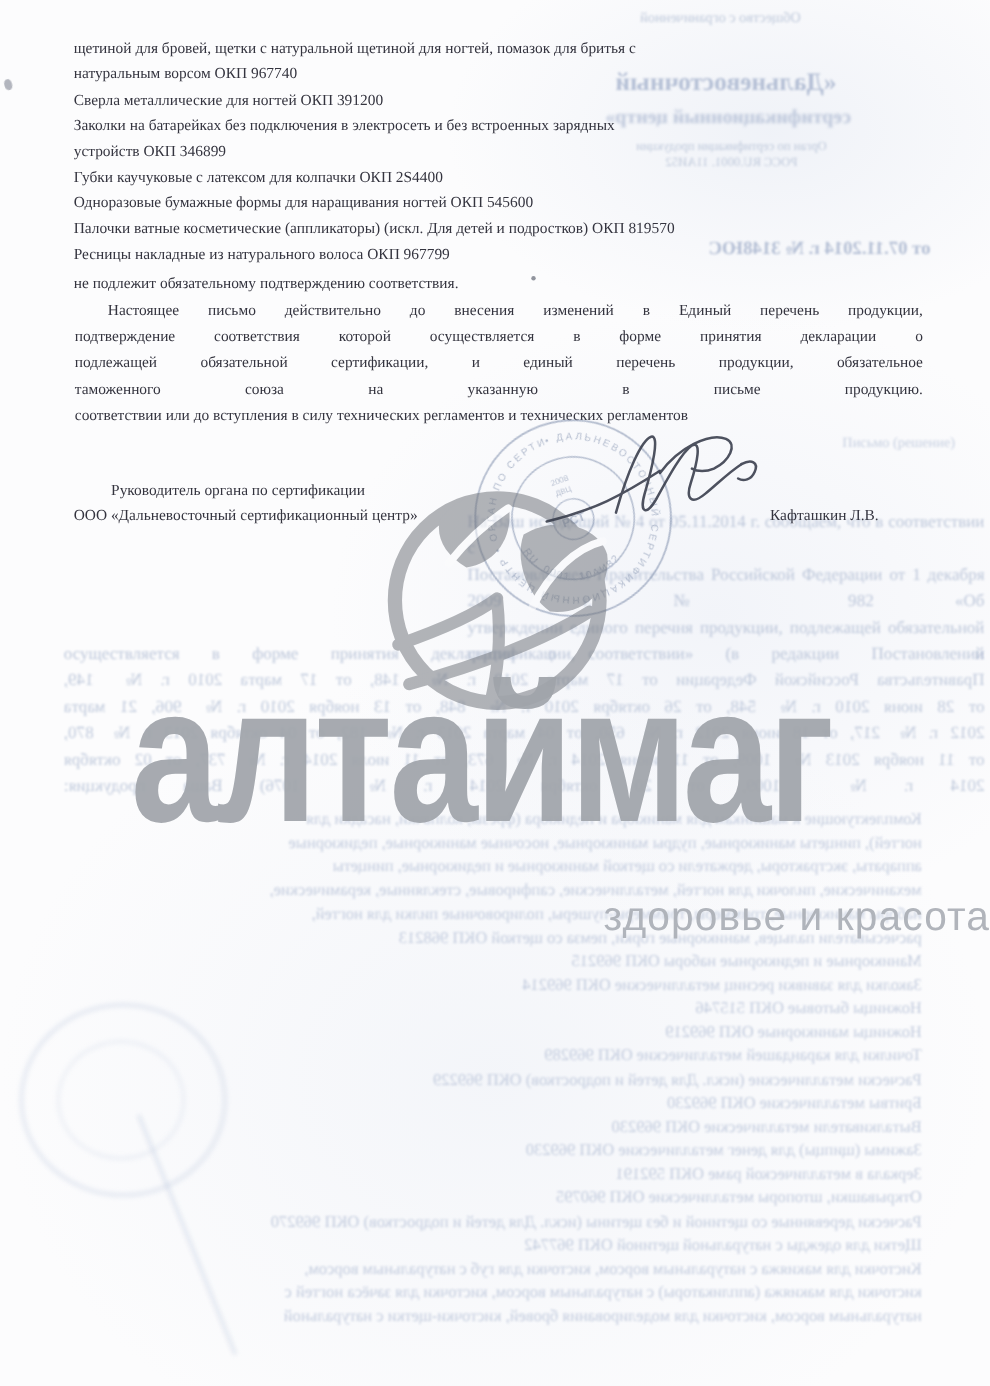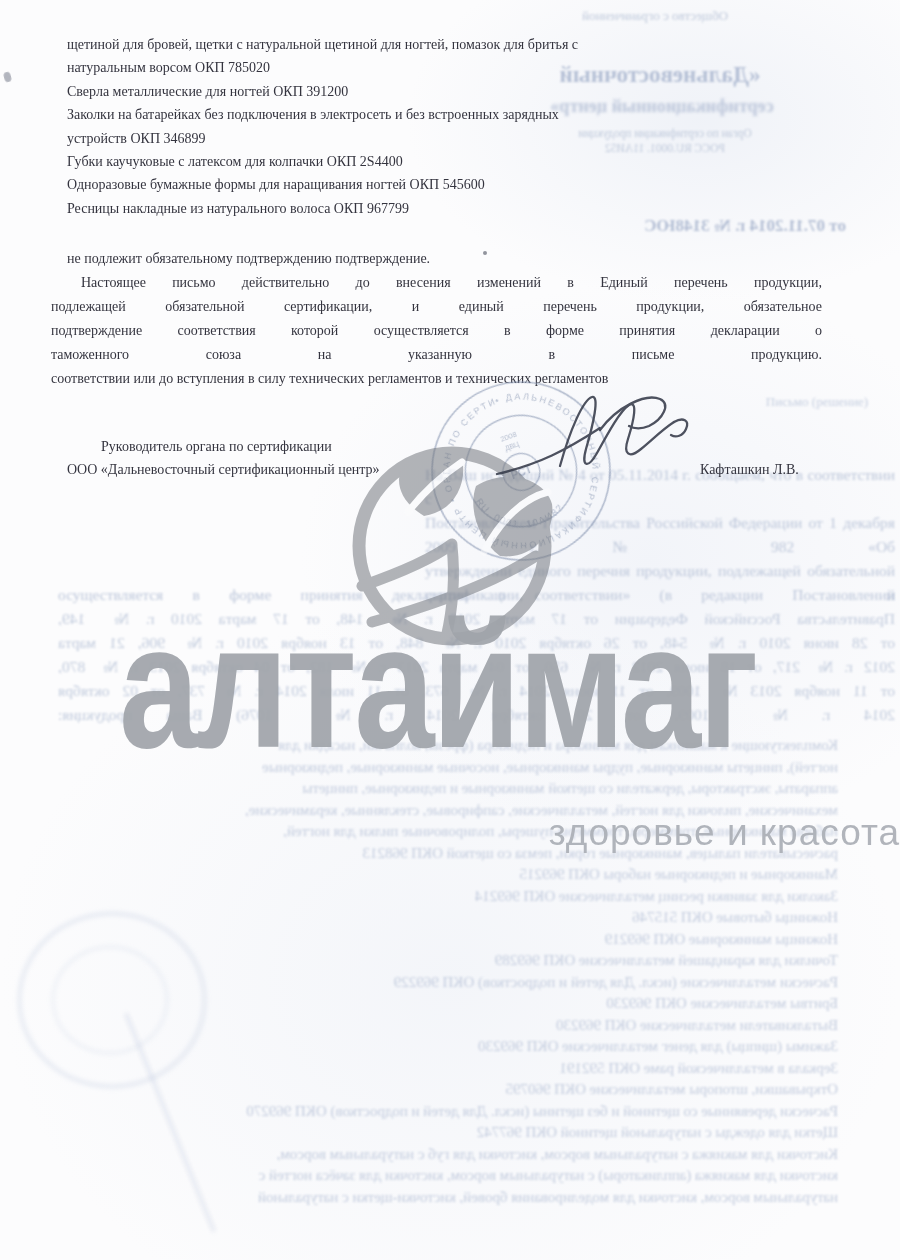--- a/index.html
+++ b/index.html
@@ -10,21 +10,21 @@
       radial-gradient(420px 260px at 700px 120px, rgba(216,224,238,.35), transparent 70%),
       radial-gradient(500px 400px at 650px 560px, rgba(219,226,240,.30), transparent 70%),
       radial-gradient(600px 500px at 450px 980px, rgba(221,228,240,.28), transparent 75%),
       #fcfcfd;
   }
   .abs{position:absolute;}
   
   .doc{color:#34343f;font-size:14px;}
   .products{left:67px;top:33px;width:775px;line-height:23.4px;}
   .statement{left:67px;top:247px;width:775px;line-height:23.4px;}
-  .validity{left:51px;top:271px;width:771px;line-height:24px;}
+  .validity{left:68px;top:271px;width:771px;line-height:24px;}
   .validity .ln{text-align:justify;text-align-last:justify;}
   .validity .ln:first-child{text-indent:30px;}
   .validity .ln:last-child{text-align-last:left;}
   .signoff1{left:67px;top:439px;margin-left:34px;}
   .signoff2{left:67px;top:462px;}
   .signname{left:700px;top:462px;}
   
   .ghost{color:#bfc9db;filter:blur(1px);}
   .mirror{transform:scaleX(-1);}
   .gh{position:absolute;text-align:center;}
@@ -107,33 +107,34 @@
     </div>
 
   <div class="abs g-stamp"></div>
   <div class="abs g-stamp-inner"></div>
   <div class="abs g-streak"></div>
   <div class="abs speck1"></div>
   <div class="abs speck2"></div>
 
   <div class="abs doc products">
       <div class="ln">щетиной для бровей, щетки с натуральной щетиной для ногтей, помазок для бритья с</div>
-      <div class="ln">натуральным ворсом ОКП 785020</div>
+      <div class="ln">натуральным ворсом ОКП 967740</div>
       <div class="ln">Сверла металлические для ногтей ОКП 391200</div>
       <div class="ln">Заколки на батарейках без подключения в электросеть и без встроенных зарядных</div>
       <div class="ln">устройств ОКП 346899</div>
       <div class="ln">Губки каучуковые с латексом для колпачки ОКП 2S4400</div>
       <div class="ln">Одноразовые бумажные формы для наращивания ногтей ОКП 545600</div>
+      <div class="ln">Палочки ватные косметические (аппликаторы) (искл. Для детей и подростков) ОКП 819570</div>
       <div class="ln">Ресницы накладные из натурального волоса ОКП 967799</div>
     </div>
-  <div class="abs doc statement">не подлежит обязательному подтверждению подтверждение.</div>
+  <div class="abs doc statement">не подлежит обязательному подтверждению соответствия.</div>
   <div class="abs doc validity">
       <div class="ln">Настоящее письмо действительно до внесения изменений в Единый перечень продукции,</div>
+      <div class="ln">подтверждение соответствия которой осуществляется в форме принятия декларации о</div>
       <div class="ln">подлежащей обязательной сертификации, и единый перечень продукции, обязательное</div>
-      <div class="ln">подтверждение соответствия которой осуществляется в форме принятия декларации о</div>
       <div class="ln">таможенного союза на указанную в письме продукцию.</div>
       <div class="ln">соответствии или до вступления в силу технических регламентов и технических регламентов</div>
     </div>
   <div class="abs doc signoff1">Руководитель органа по сертификации</div>
   <div class="abs doc signoff2">ООО «Дальневосточный сертификационный центр»</div>
   <div class="abs doc signname">Кафташкин Л.В.</div>
 
   <svg width="900" height="1260" viewBox="0 0 900 1260">
     <defs>
       <filter id="soft">

